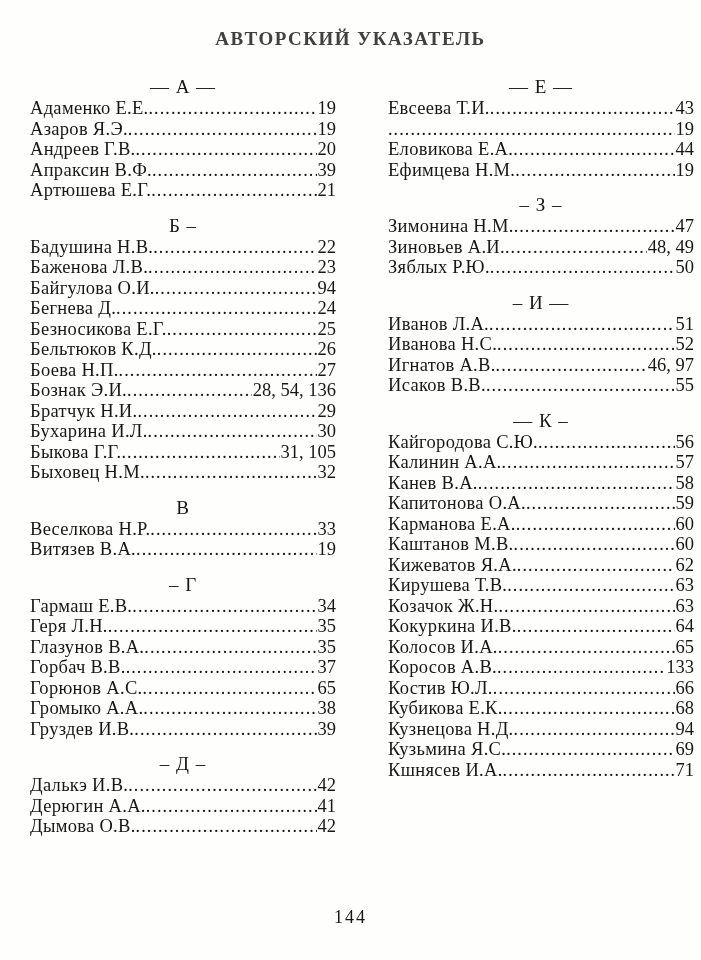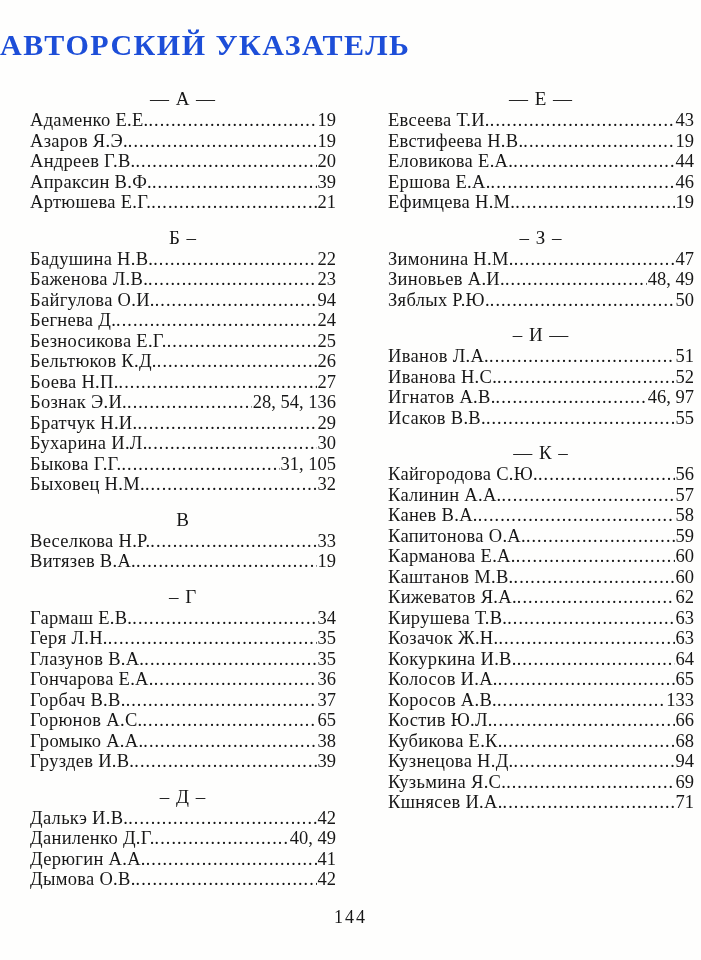--- a/index.html
+++ b/index.html
@@ -10,25 +10,25 @@
     width: 701px;
     height: 960px;
     background: #fefefd;
     color: #171717;
     font-family: "Liberation Serif", "DejaVu Serif", serif;
     position: relative;
     overflow: hidden;
   }
   .title {
     margin: 28px 0 26px 0;
-    text-align: left;
-    font-size: 30px;
+    text-align: center;
+    font-size: 19px;
     font-weight: bold;
     letter-spacing: 1.5px;
-    color: #1d4ed8;
+    color: #404040;
   }
   .columns {
     display: flex;
     padding-left: 30px;
   }
   .col {
     width: 306px;
   }
   .col + .col {
     margin-left: 52px;
@@ -201,25 +201,20 @@
             <span class="name">Геря Л.Н.</span>
             <span class="dots"></span>
             <span class="pg">35</span>
           </div>
           <div class="entry">
             <span class="name">Глазунов В.А.</span>
             <span class="dots"></span>
             <span class="pg">35</span>
           </div>
           <div class="entry">
-            <span class="name">Гончарова Е.А.</span>
-            <span class="dots"></span>
-            <span class="pg">36</span>
-          </div>
-          <div class="entry">
             <span class="name">Горбач В.В.</span>
             <span class="dots"></span>
             <span class="pg">37</span>
           </div>
           <div class="entry">
             <span class="name">Горюнов А.С.</span>
             <span class="dots"></span>
             <span class="pg">65</span>
           </div>
           <div class="entry">
@@ -232,25 +227,20 @@
             <span class="dots"></span>
             <span class="pg">39</span>
           </div>
         </div>
         <div class="section">
           <div class="section-header">– Д –</div>
           <div class="entry">
             <span class="name">Далькэ И.В.</span>
             <span class="dots"></span>
             <span class="pg">42</span>
-          </div>
-          <div class="entry">
-            <span class="name">Даниленко Д.Г.</span>
-            <span class="dots"></span>
-            <span class="pg">40, 49</span>
           </div>
           <div class="entry">
             <span class="name">Дерюгин А.А.</span>
             <span class="dots"></span>
             <span class="pg">41</span>
           </div>
           <div class="entry">
             <span class="name">Дымова О.В.</span>
             <span class="dots"></span>
             <span class="pg">42</span>
@@ -259,33 +249,27 @@
       </div>
     <div class="col">
         <div class="section">
           <div class="section-header">— Е —</div>
           <div class="entry">
             <span class="name">Евсеева Т.И.</span>
             <span class="dots"></span>
             <span class="pg">43</span>
           </div>
           <div class="entry">
-            <span class="name">Евстифеева Н.В.</span>
             <span class="dots"></span>
             <span class="pg">19</span>
           </div>
           <div class="entry">
             <span class="name">Еловикова Е.А.</span>
             <span class="dots"></span>
             <span class="pg">44</span>
-          </div>
-          <div class="entry">
-            <span class="name">Ершова Е.А.</span>
-            <span class="dots"></span>
-            <span class="pg">46</span>
           </div>
           <div class="entry">
             <span class="name">Ефимцева Н.М.</span>
             <span class="dots"></span>
             <span class="pg">19</span>
           </div>
         </div>
         <div class="section">
           <div class="section-header">– З –</div>
           <div class="entry">

